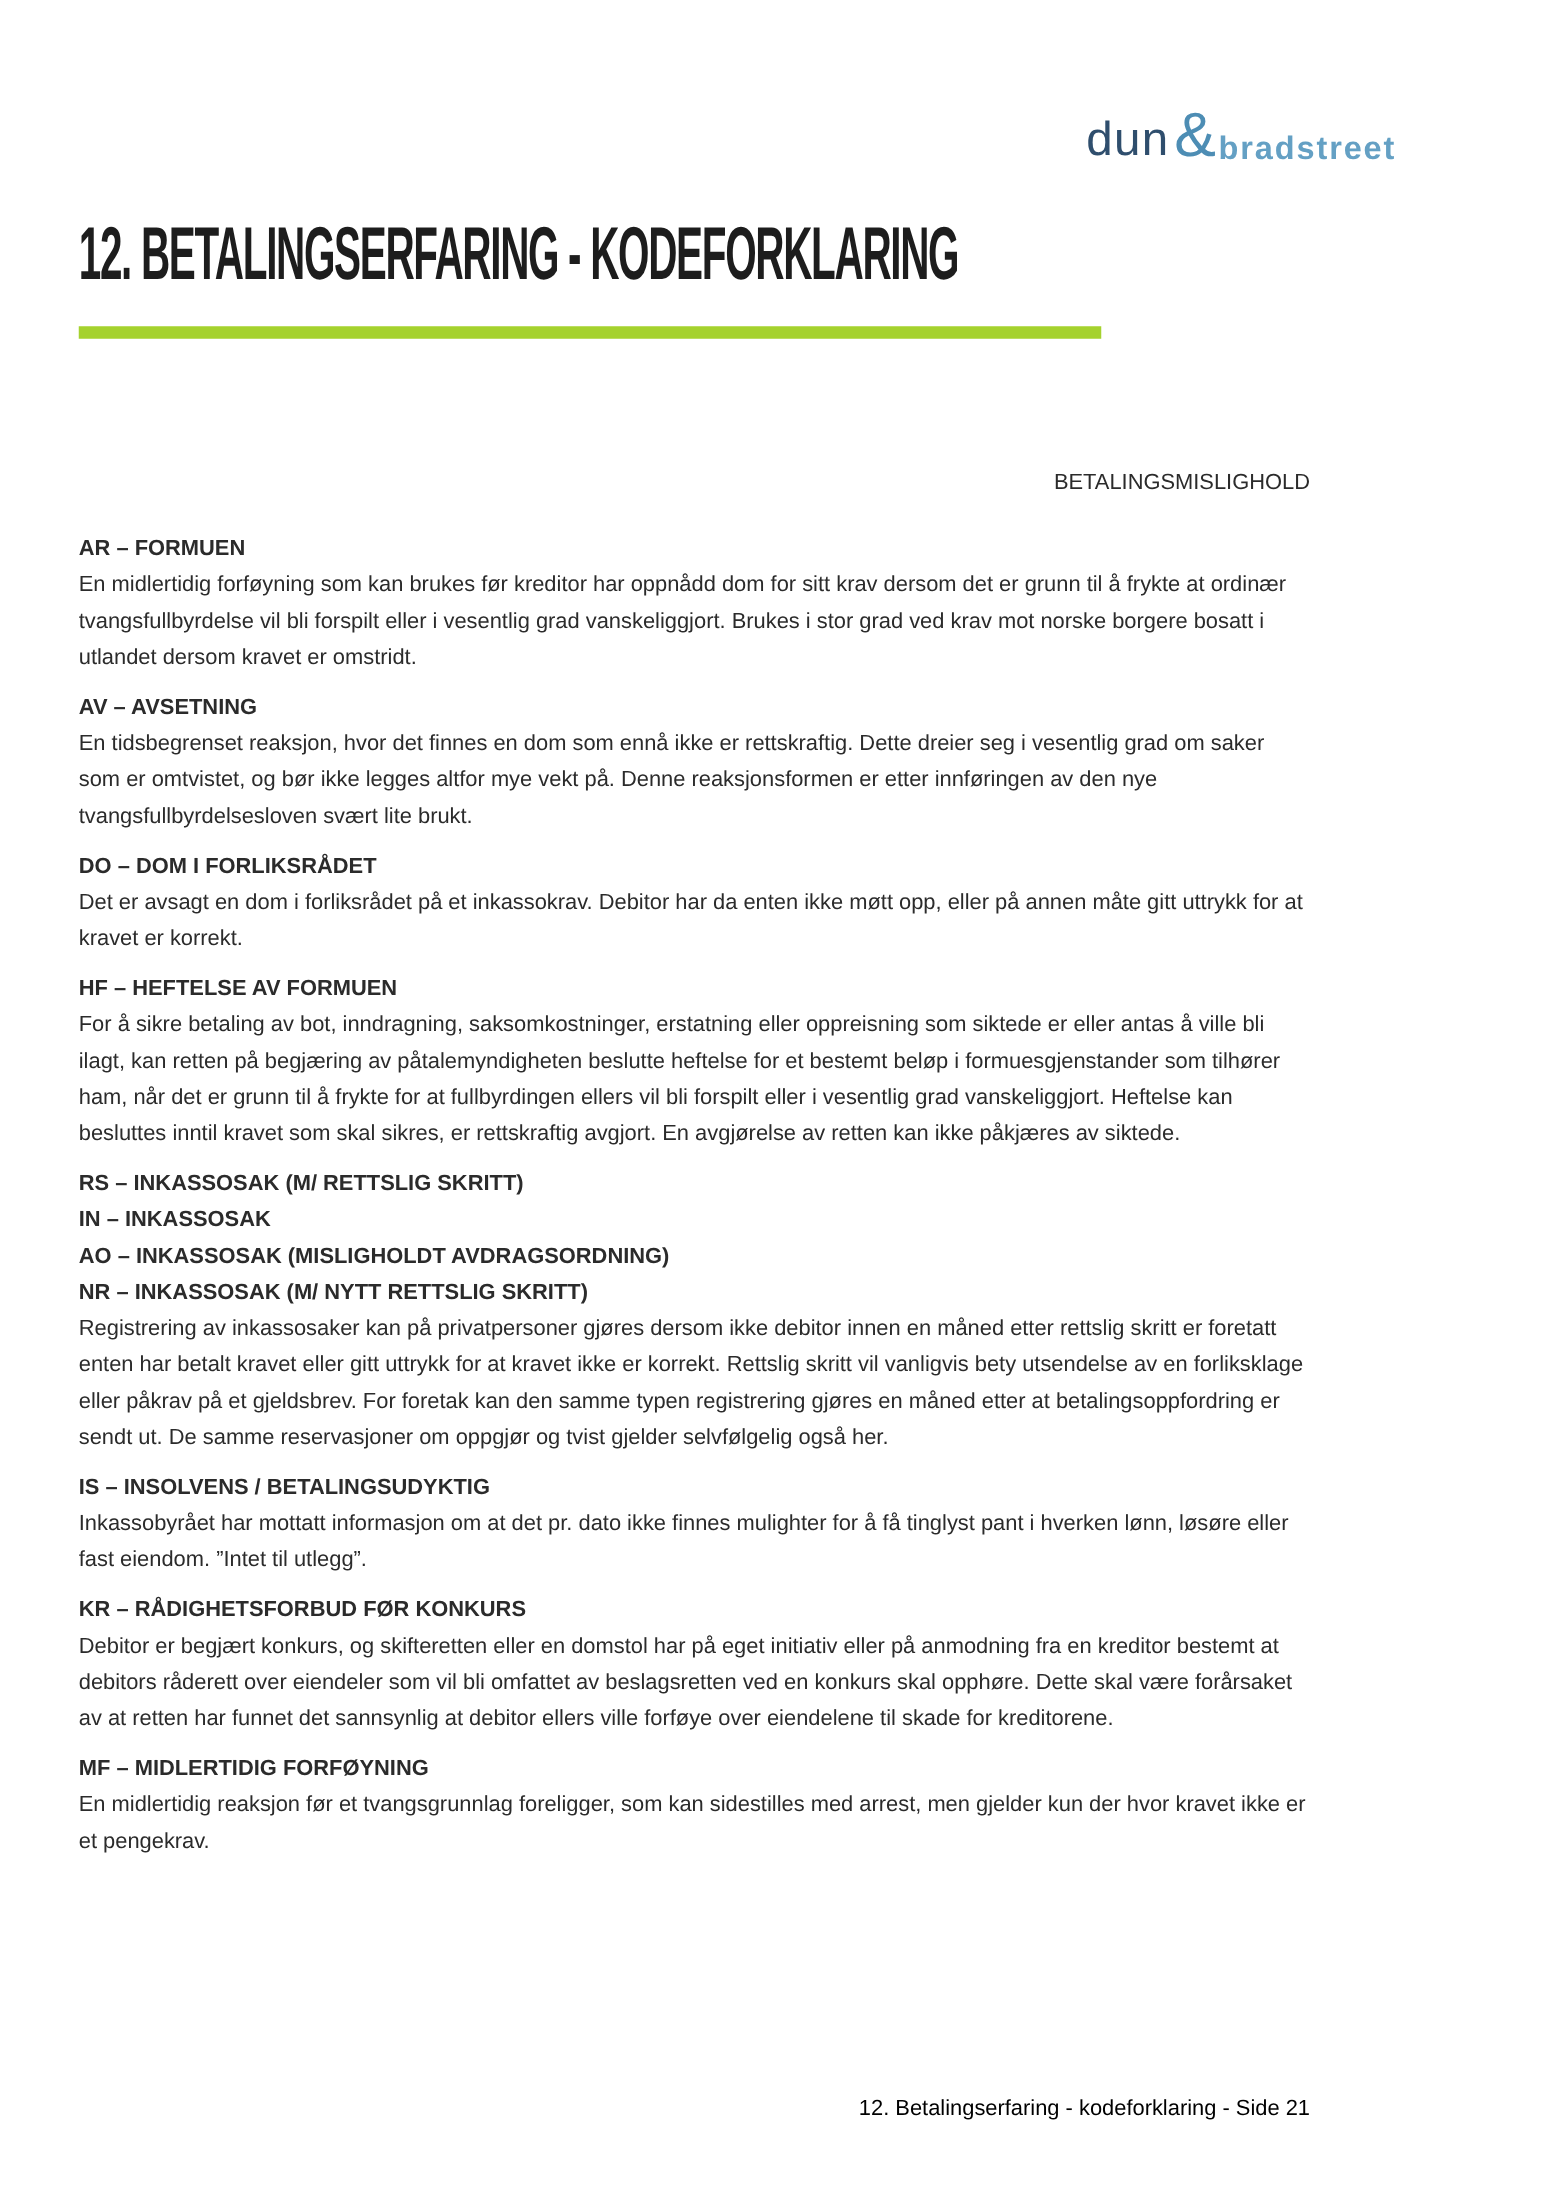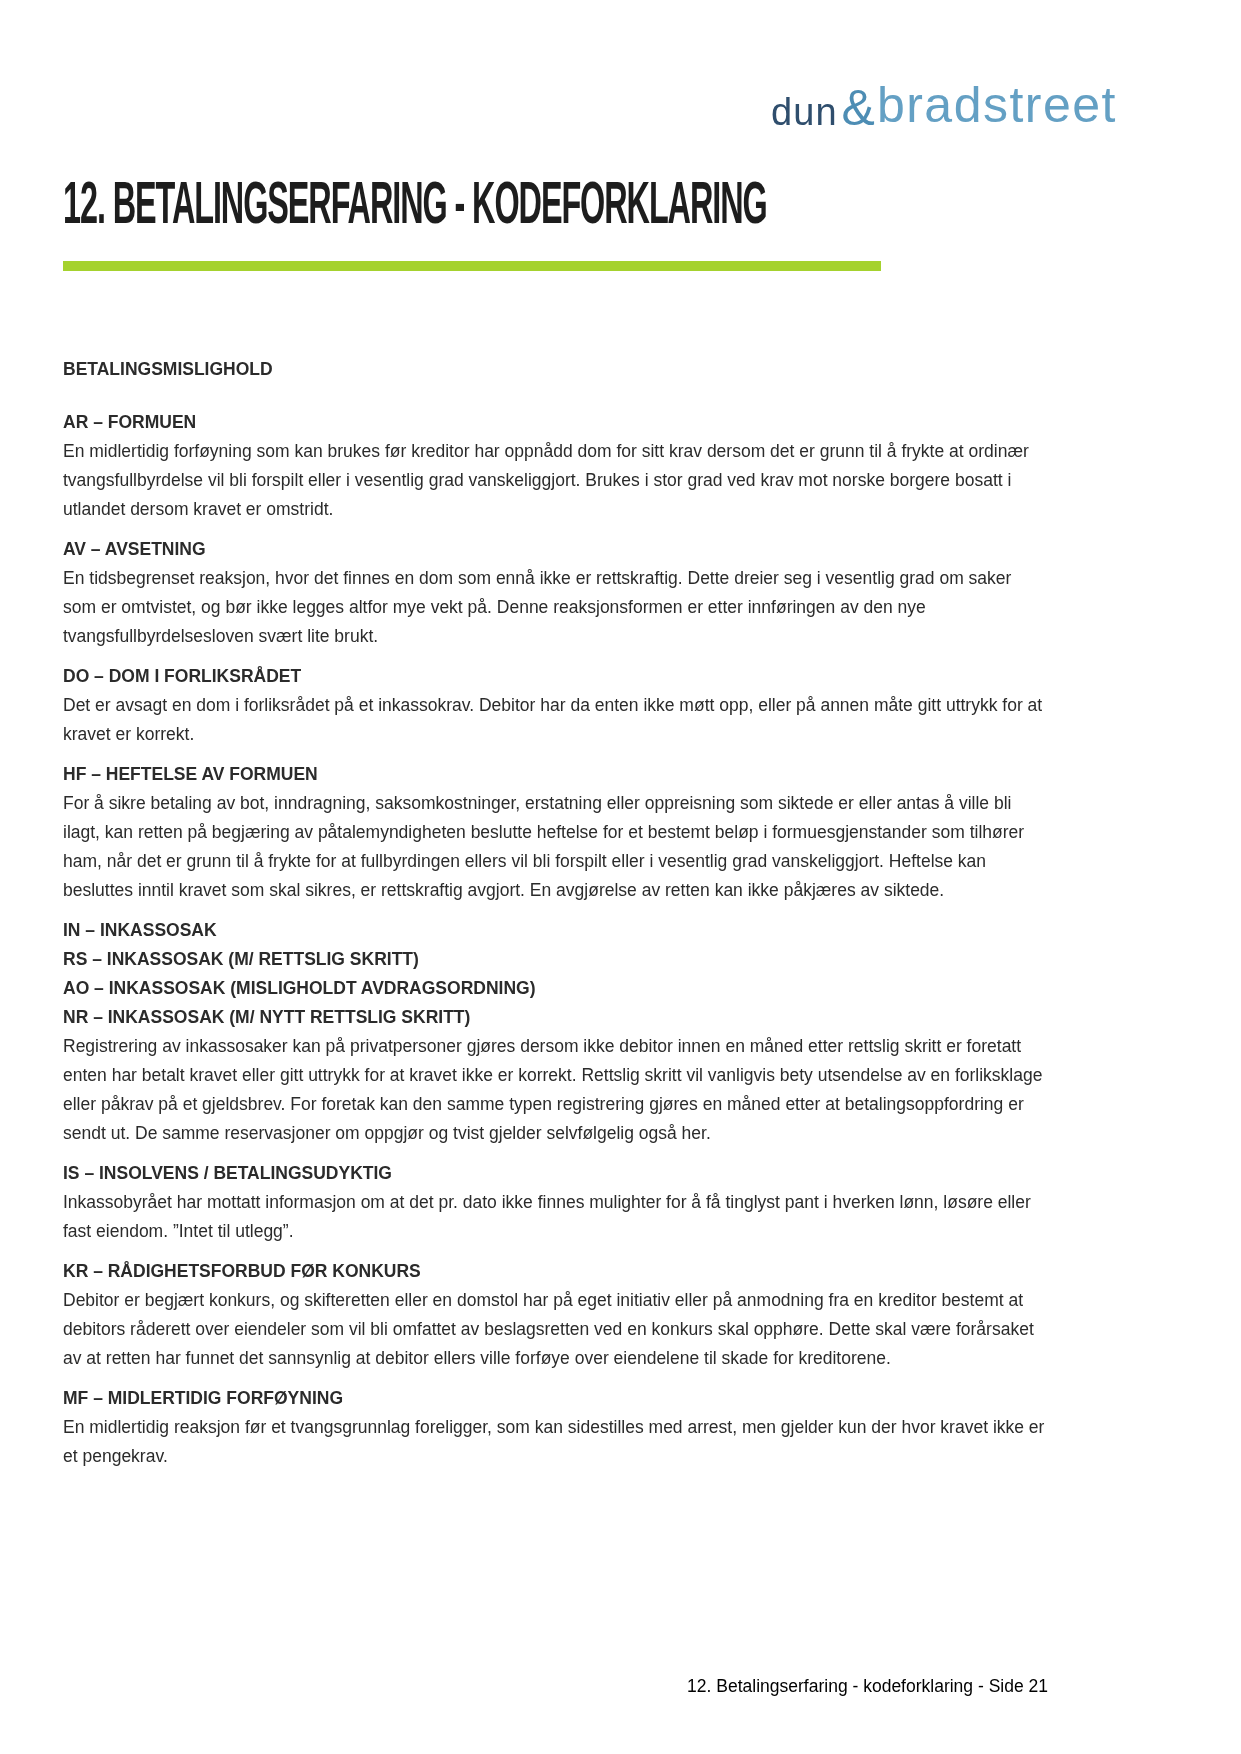--- a/index.html
+++ b/index.html
@@ -30,22 +30,22 @@
   }
   .logo .amp {
     font-size: 50px;
     font-weight: 400;
     color: #4d8db4;
     margin: 0 2px 0 4px;
     position: relative;
     top: 3px;
   }
   .logo .bradstreet {
-    font-size: 50px;
-    font-weight: 400;
+    font-size: 26px;
+    font-weight: 700;
     color: #64a0c4;
     letter-spacing: 1.5px;
   }
 
   
   .page-title {
     position: absolute;
     left: 63px;
     top: 168px;
     font-size: 60px;
@@ -68,22 +68,23 @@
   
   .content {
     position: absolute;
     left: 63px;
     top: 355px;
     width: 985px;
     font-size: 17.5px;
     line-height: 29px;
   }
   .intro-heading {
-    font-weight: bold;
-    margin: 0 0 24px 0;
+    font-weight: normal;
+    margin: 16px 0 24px 0;
+    text-align: right;
   }
   .section { margin: 0 0 11px 0; }
   .sec-heading {
     font-weight: bold;
     margin: 0;
   }
   .sec-body { margin: 0; }
 
   
   .footer {
@@ -122,22 +123,22 @@
       </div>
       <div class="section">
         <p class="sec-heading">DO – DOM I FORLIKSRÅDET</p>
         <p class="sec-body">Det er avsagt en dom i forliksrådet på et inkassokrav. Debitor har da enten ikke møtt opp, eller på annen måte gitt uttrykk for at kravet er korrekt.</p>
       </div>
       <div class="section">
         <p class="sec-heading">HF – HEFTELSE AV FORMUEN</p>
         <p class="sec-body">For å sikre betaling av bot, inndragning, saksomkostninger, erstatning eller oppreisning som siktede er eller antas å ville bli ilagt, kan retten på begjæring av påtalemyndigheten beslutte heftelse for et bestemt beløp i formuesgjenstander som tilhører ham, når det er grunn til å frykte for at fullbyrdingen ellers vil bli forspilt eller i vesentlig grad vanskeliggjort. Heftelse kan besluttes inntil kravet som skal sikres, er rettskraftig avgjort. En avgjørelse av retten kan ikke påkjæres av siktede.</p>
       </div>
       <div class="section">
+        <p class="sec-heading">RS – INKASSOSAK (M/ RETTSLIG SKRITT)</p>
         <p class="sec-heading">IN – INKASSOSAK</p>
-        <p class="sec-heading">RS – INKASSOSAK (M/ RETTSLIG SKRITT)</p>
         <p class="sec-heading">AO – INKASSOSAK (MISLIGHOLDT AVDRAGSORDNING)</p>
         <p class="sec-heading">NR – INKASSOSAK (M/ NYTT RETTSLIG SKRITT)</p>
         <p class="sec-body">Registrering av inkassosaker kan på privatpersoner gjøres dersom ikke debitor innen en måned etter rettslig skritt er foretatt enten har betalt kravet eller gitt uttrykk for at kravet ikke er korrekt. Rettslig skritt vil vanligvis bety utsendelse av en forliksklage eller påkrav på et gjeldsbrev. For foretak kan den samme typen registrering gjøres en måned etter at betalingsoppfordring er sendt ut. De samme reservasjoner om oppgjør og tvist gjelder selvfølgelig også her.</p>
       </div>
       <div class="section">
         <p class="sec-heading">IS – INSOLVENS / BETALINGSUDYKTIG</p>
         <p class="sec-body">Inkassobyrået har mottatt informasjon om at det pr. dato ikke finnes mulighter for å få tinglyst pant i hverken lønn, løsøre eller fast eiendom. ”Intet til utlegg”.</p>
       </div>
       <div class="section">
         <p class="sec-heading">KR – RÅDIGHETSFORBUD FØR KONKURS</p>

